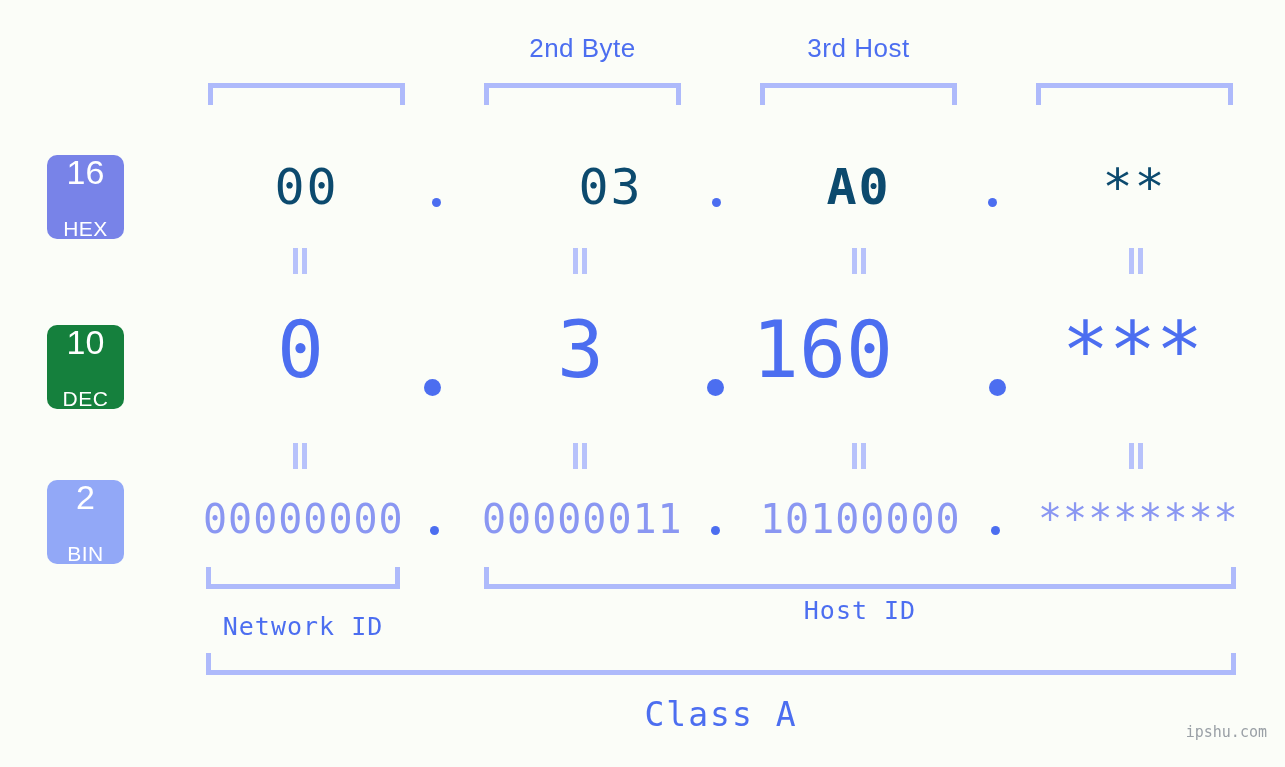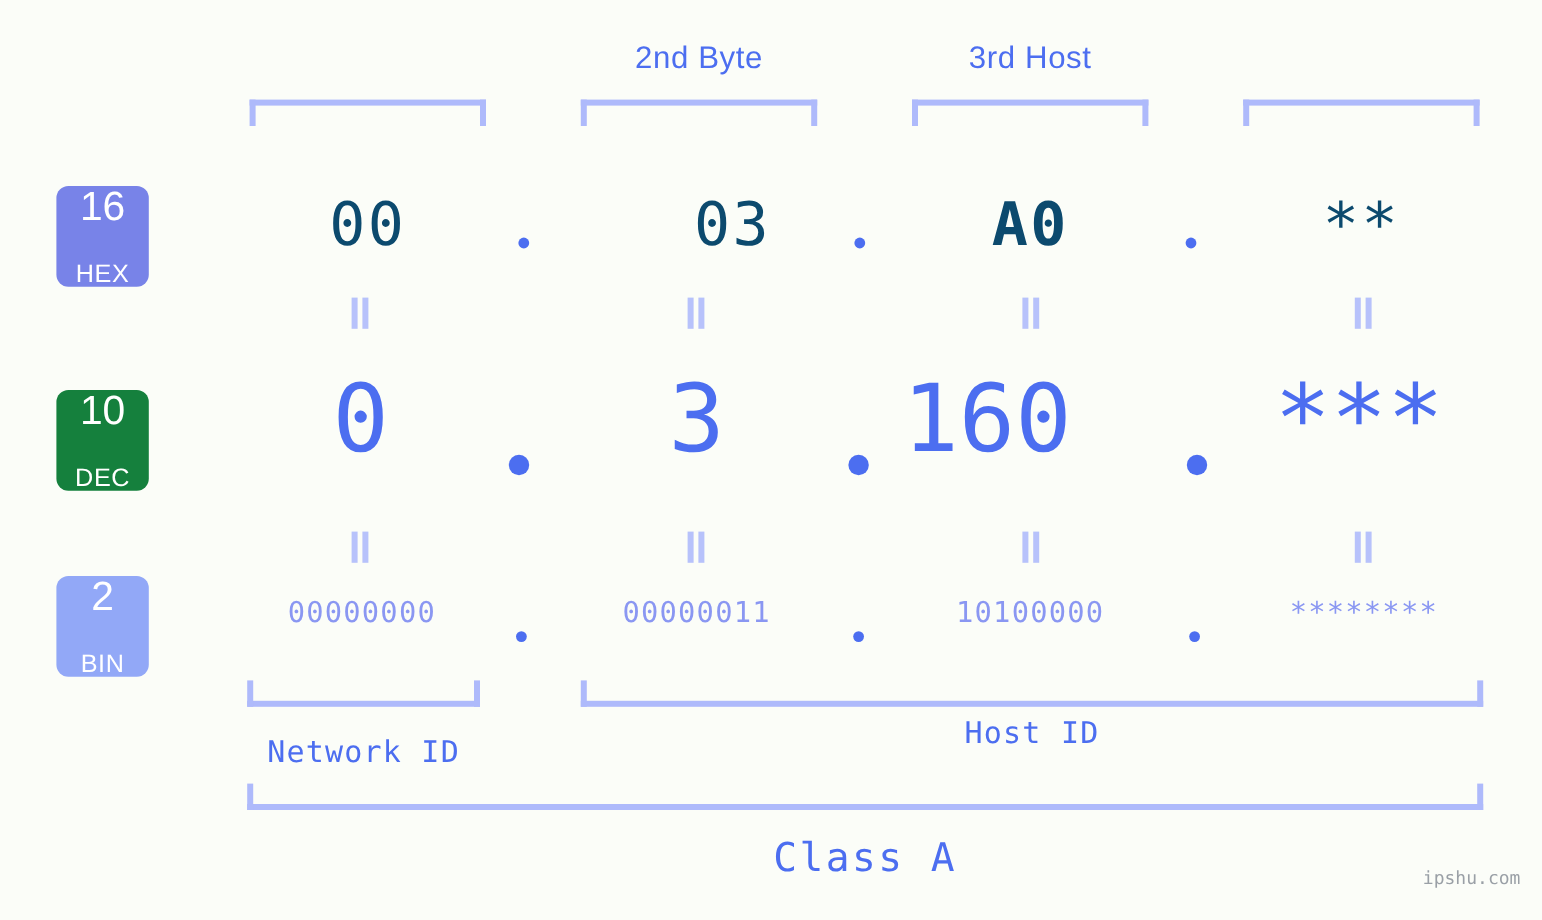--- a/index.html
+++ b/index.html
@@ -92,21 +92,21 @@
     top: 158px;
     letter-spacing: 2px;
   }
   .dec-val {
     font-size: 78px;
     color: #4c6ef0;
     top: 305px;
     letter-spacing: 0px;
   }
   .bin-val {
-    font-size: 24px;
+    font-size: 40px;
     color: #8a97f2;
     top: 496px;
     letter-spacing: 1px;
   }
 
   
   .dot {
     position: absolute;
     border-radius: 50%;
     background: #4c6ef0;

